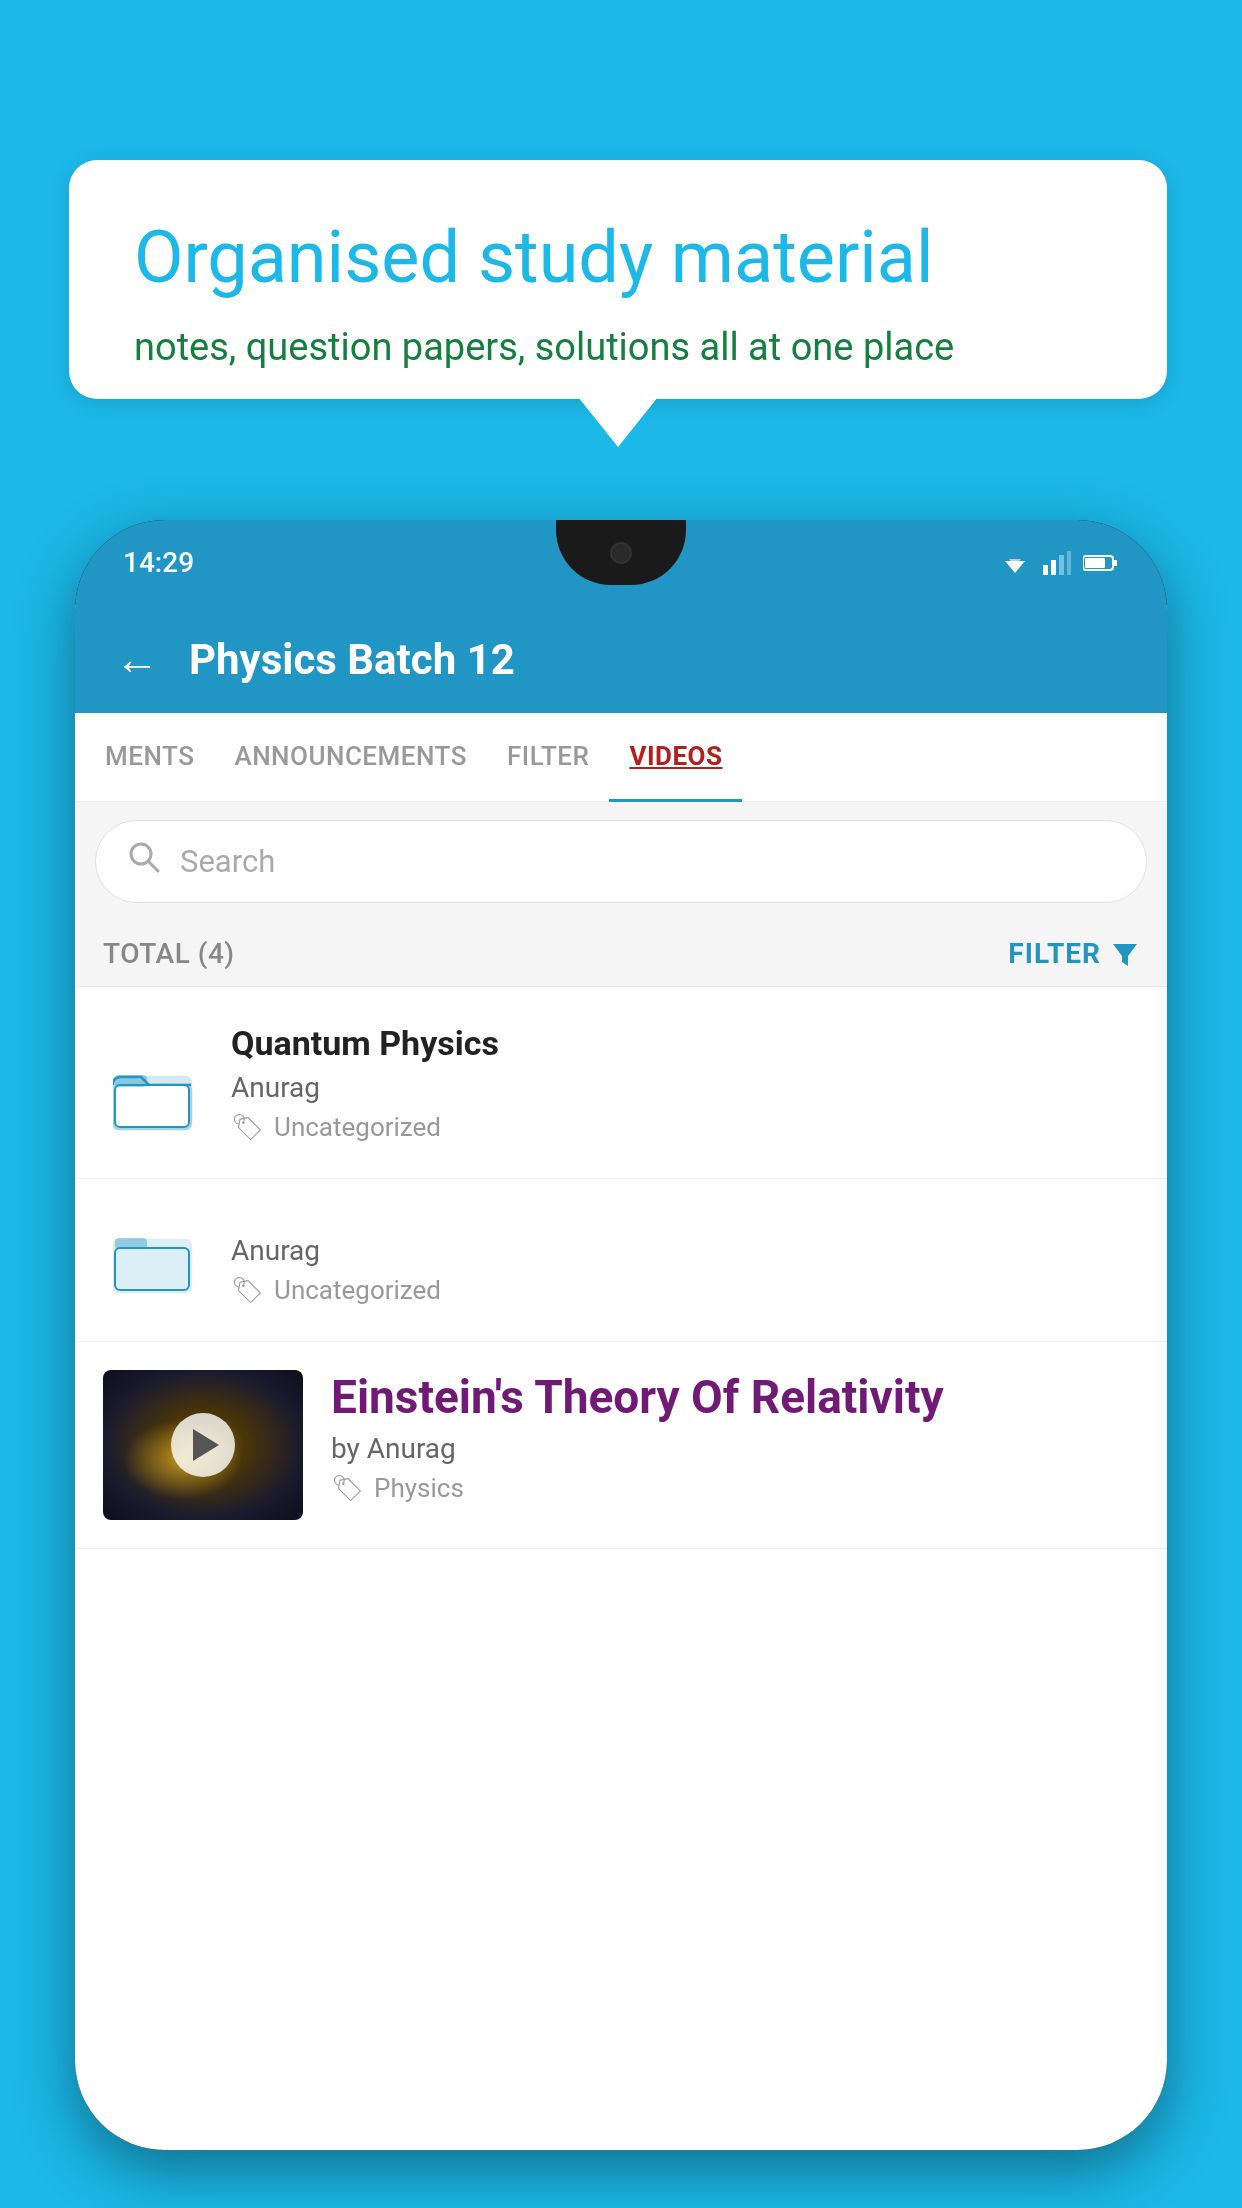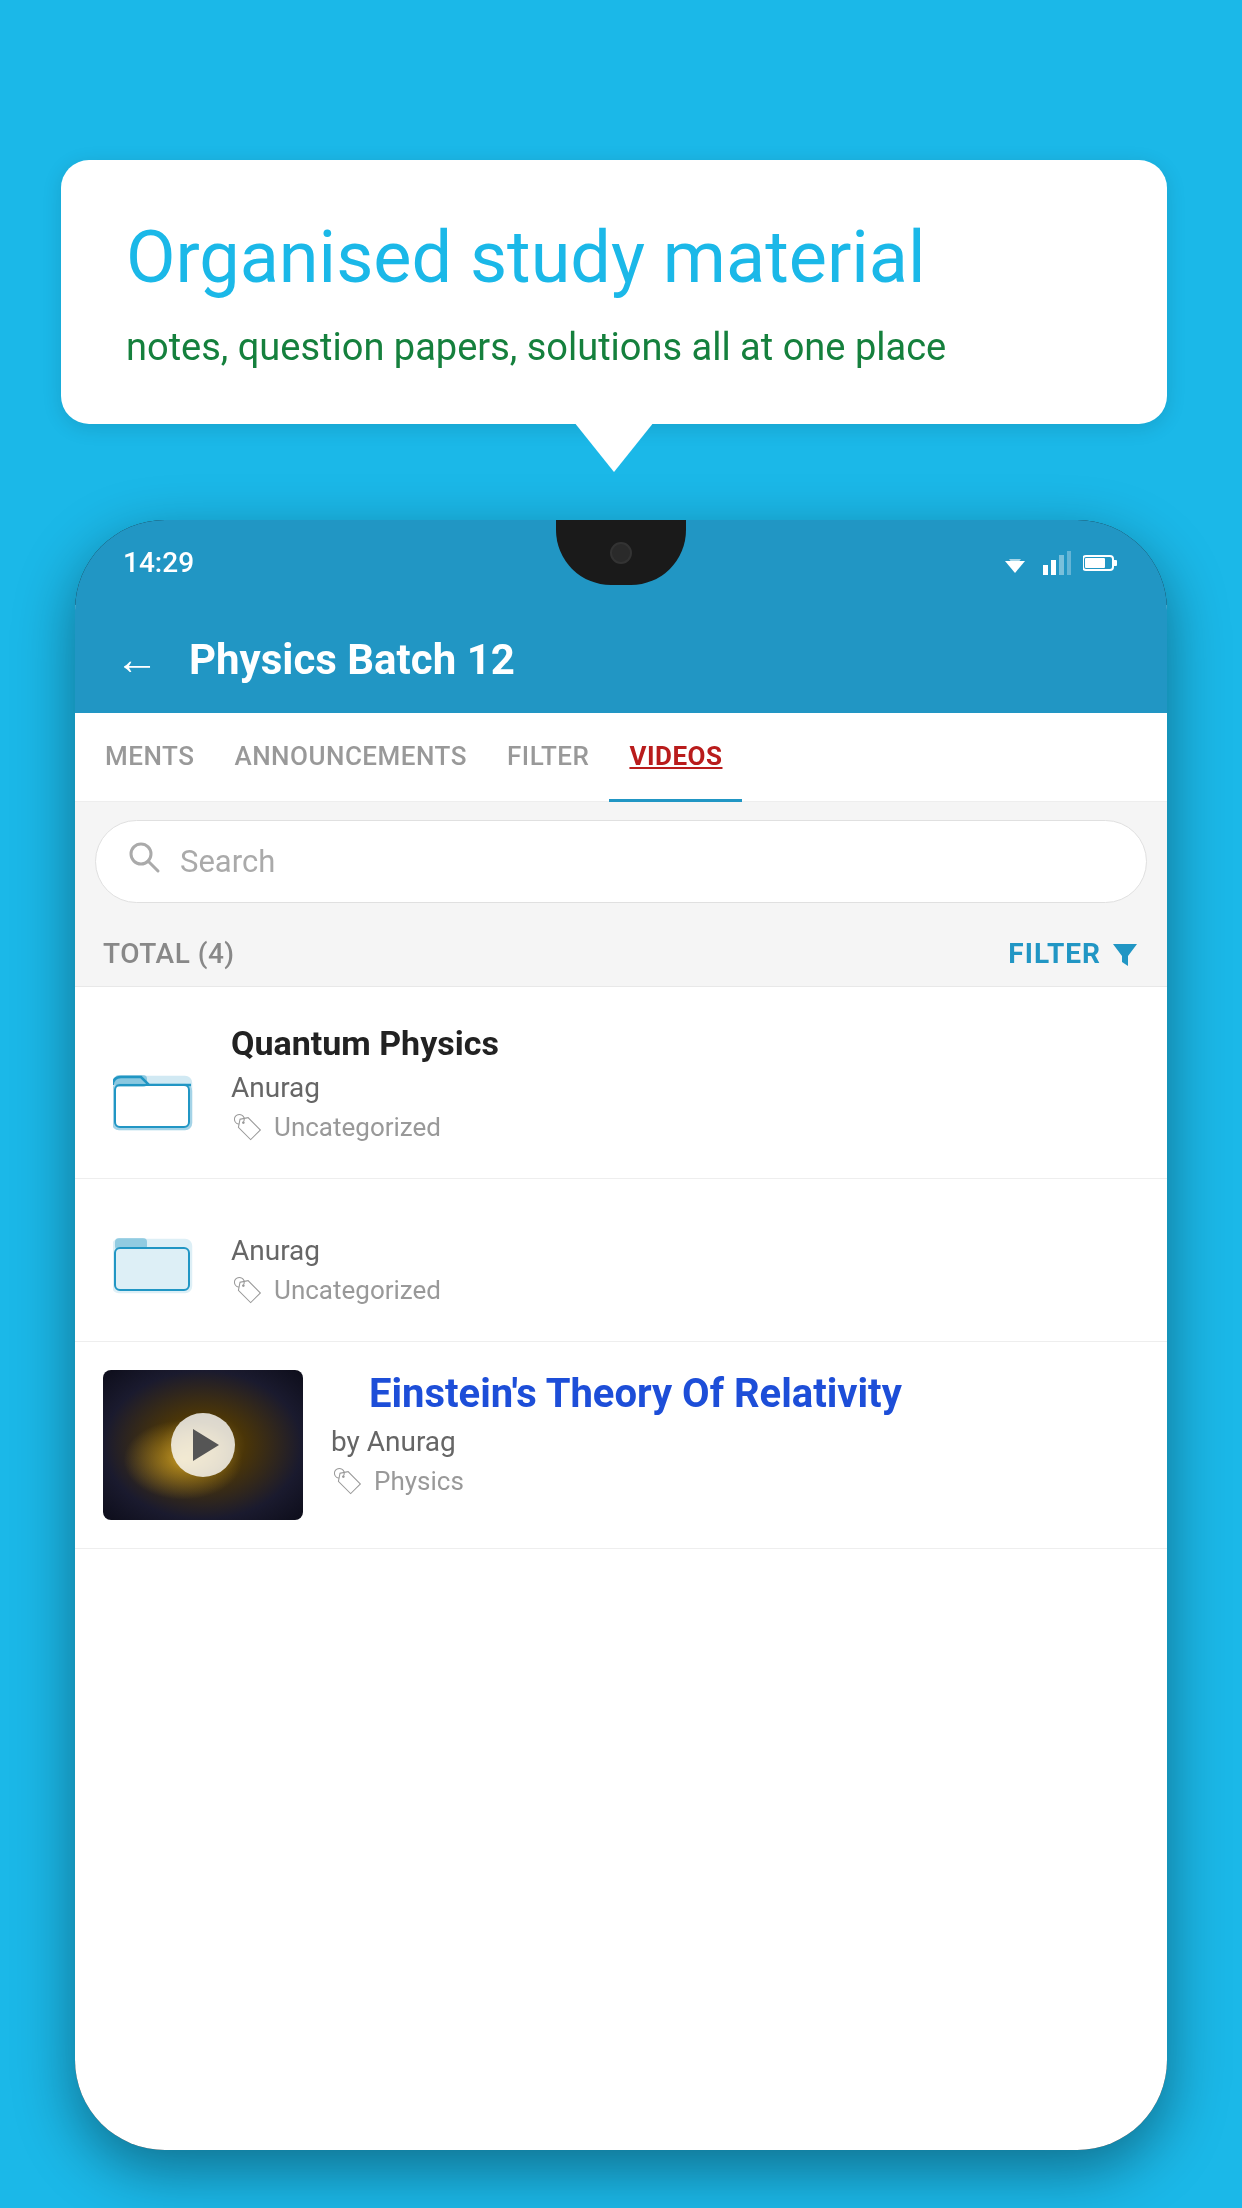--- a/index.html
+++ b/index.html
@@ -10,25 +10,25 @@
       background-color: #1bb8e8;
       font-family: 'Roboto', Arial, sans-serif;
       overflow: hidden;
       position: relative;
     }
 
     
     .speech-bubble {
       position: absolute;
       top: 160px;
-      left: 61px;
+      left: 69px;
       right: 75px;
       background: white;
       border-radius: 28px;
-      padding: 55px 65px 55px 65px;
+      padding: 55px 65px 30px 65px;
       box-shadow: 0 4px 20px rgba(0,0,0,0.12);
     }
 
     .speech-bubble::after {
       content: '';
       position: absolute;
       bottom: -48px;
       left: 50%;
       transform: translateX(-50%);
       width: 0;
@@ -352,25 +352,24 @@
       padding: 28px 28px;
       border-bottom: 1px solid #eee;
       gap: 28px;
     }
 
     .einstein-info {
       flex: 1;
     }
 
     .einstein-title {
-      font-size: 40px;
+      font-size: 46px;
       font-weight: 700;
-      color: #1d4ed8;
+      color: #701a75;
       margin-bottom: 8px;
-      margin-left: 38px;
     }
 
     .einstein-author {
       font-size: 28px;
       color: #666;
       margin-bottom: 8px;
     }
 
     .einstein-tag {
       display: flex;

